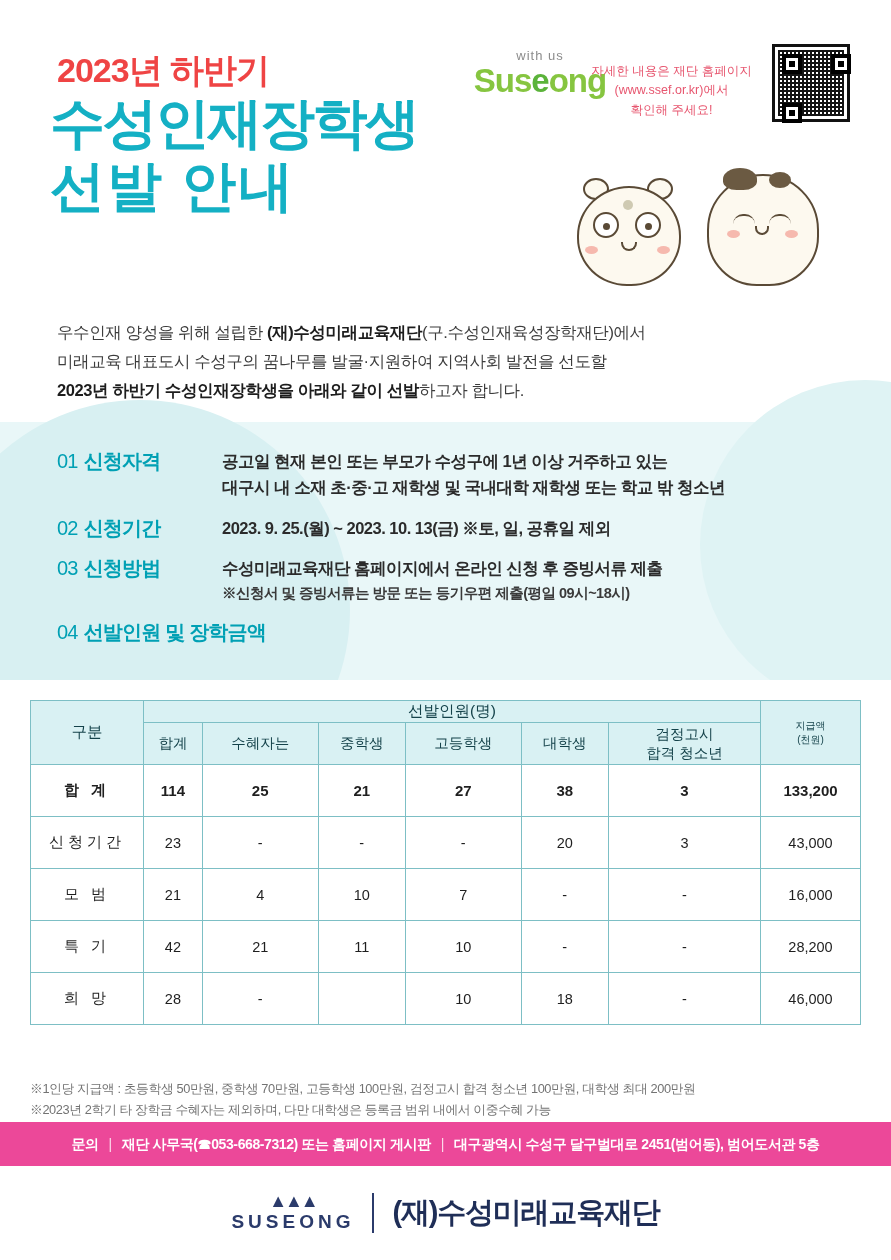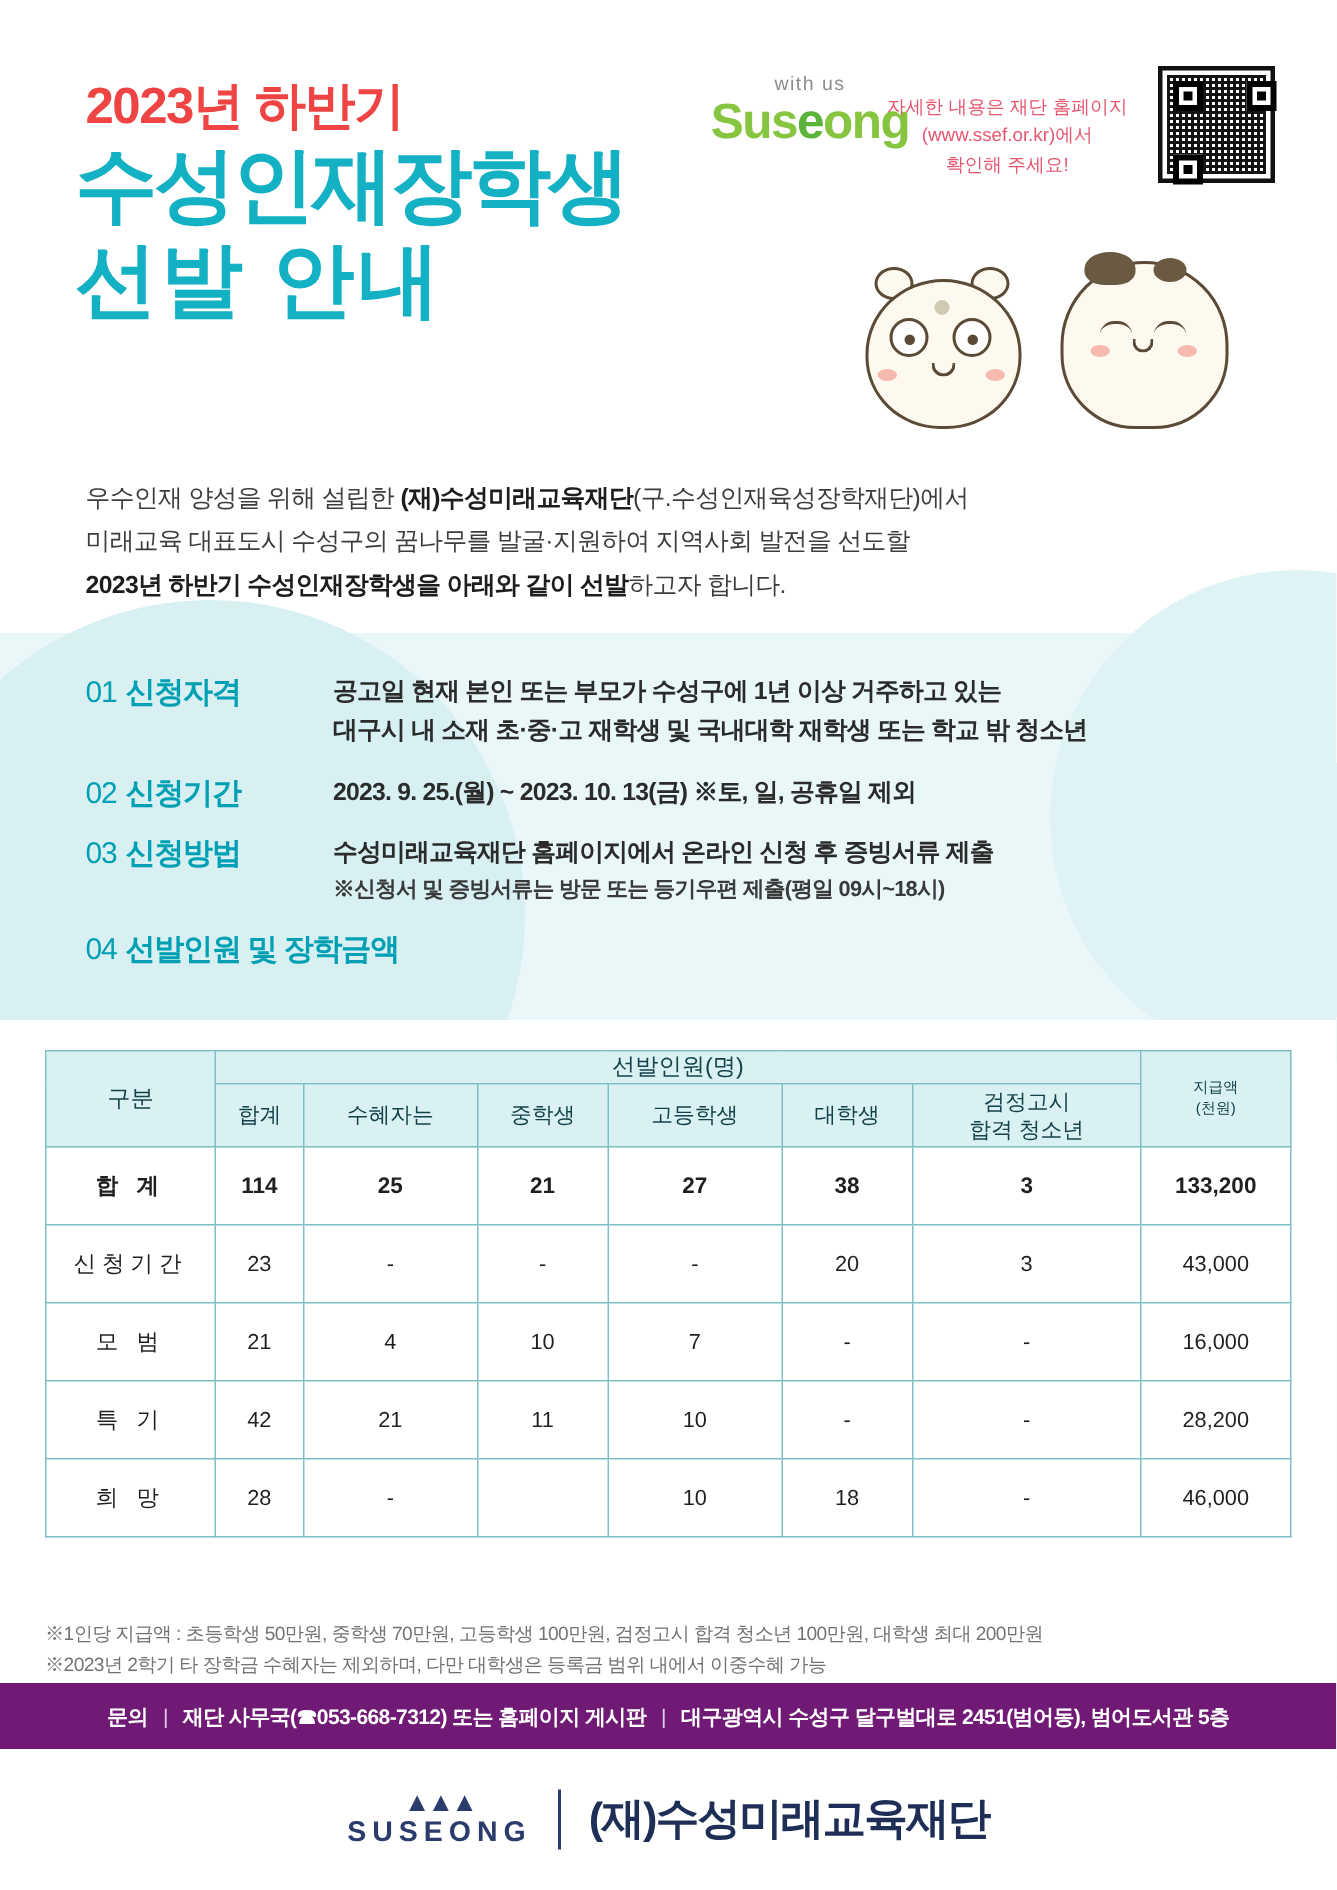--- a/index.html
+++ b/index.html
@@ -157,21 +157,21 @@
 
   
   .footnotes {
     position: absolute; left: 30px; top: 1078px; width: 840px;
     font-size: 12.8px; color: #737373; line-height: 1.65; letter-spacing: -0.4px;
   }
 
   
   .footer-bar {
     position: absolute; left: 0; top: 1122px; width: 891px; height: 44px;
-    background: #701a75;
+    background: #ec4899;
   }
   .footer-bar-inner {
     color: #fff; font-size: 14px; font-weight: bold;
     letter-spacing: -0.4px; text-align: center; line-height: 44px;
   }
   .footer-sep { opacity: .8; margin: 0 10px; font-weight: normal; }
   .footer-bottom {
     position: absolute; left: 0; top: 1166px; width: 891px; height: 94px;
     background: #ffffff; display: flex; align-items: center; justify-content: center;
   }

